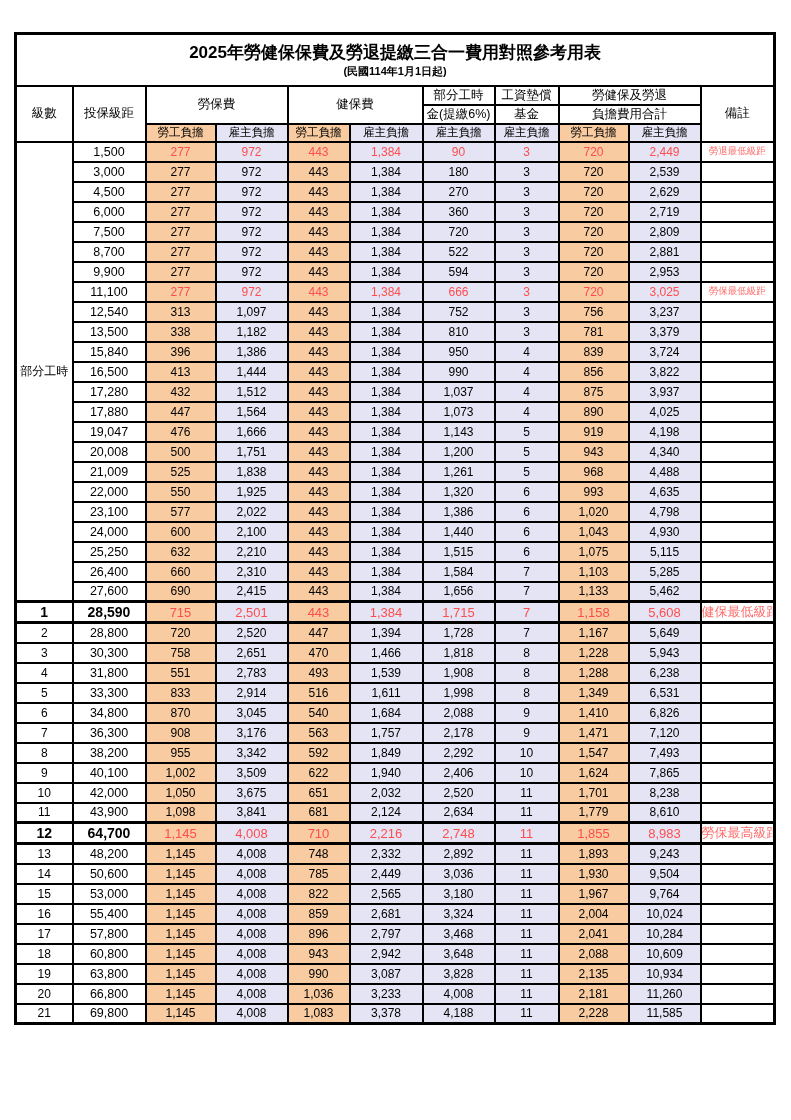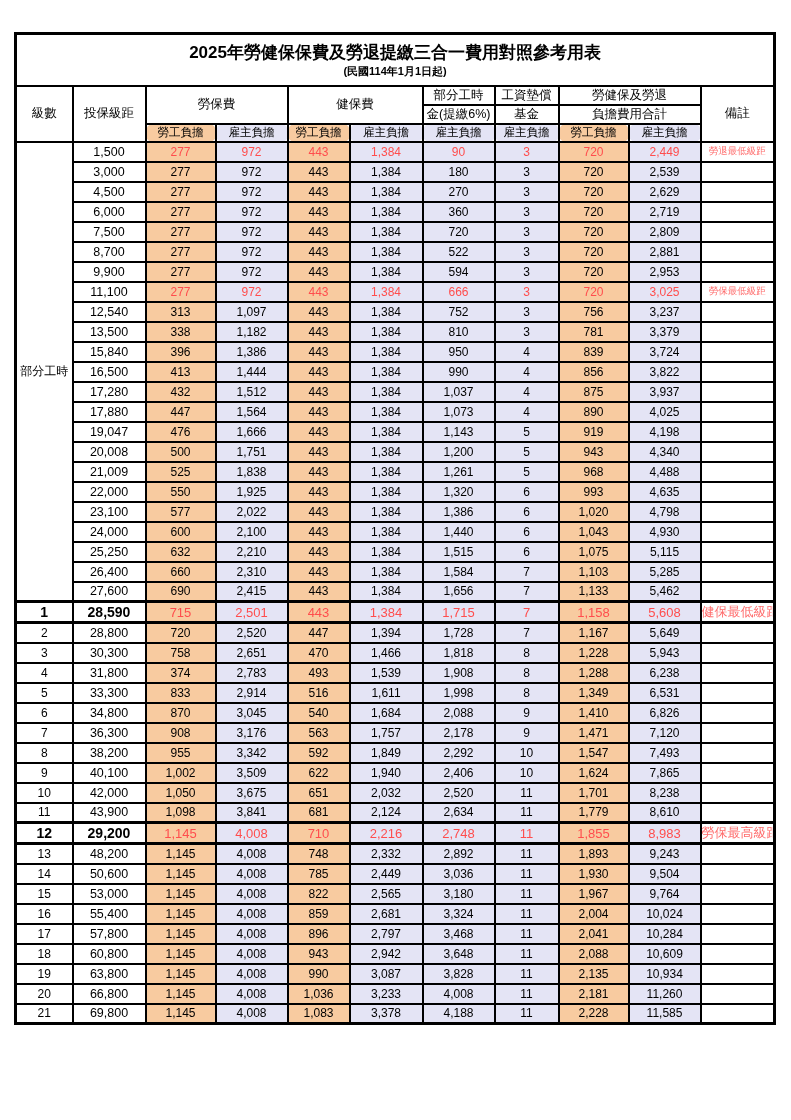--- a/index.html
+++ b/index.html
@@ -27,21 +27,21 @@
     overflow: hidden;
   }
 
   
   .title-cell { height: 52px; background: #fff; }
   .title-line1 { font-size: 17px; font-weight: bold; line-height: 1.35; }
   .title-line2 { font-size: 11px; font-weight: bold; line-height: 1.2; }
 
   
   .h  { font-size: 12.5px; font-weight: normal; height: 17px; background: #fff; }
-  .sub { font-size: 11.5px; font-weight: normal; height: 18px; border-radius: 7px; }
+  .sub { font-size: 11.5px; font-weight: normal; height: 18px; }
 
   
   .c-w { background: #F8CBA0; }   
   .c-e { background: #E4E4F5; }   
 
   
   tbody td { height: 20px; font-size: 12px; background: #fff; }
   tbody td.num.c-w { background: #F8CBA0; }
   tbody td.num.c-e { background: #E4E4F5; }
   .bracket-cell { font-size: 12.5px; }
@@ -419,21 +419,21 @@
           <td class="num c-e">1,466</td>
           <td class="num c-e">1,818</td>
           <td class="num c-e">8</td>
           <td class="num c-w">1,228</td>
           <td class="num c-e">5,943</td>
           <td class="remark-cell"></td>
         </tr>
         <tr>
           <td class="level-cell">4</td>
           <td class="bracket-cell">31,800</td>
-          <td class="num c-w">374</td>
+          <td class="num c-w">551</td>
           <td class="num c-e">2,783</td>
           <td class="num c-w">493</td>
           <td class="num c-e">1,539</td>
           <td class="num c-e">1,908</td>
           <td class="num c-e">8</td>
           <td class="num c-w">1,288</td>
           <td class="num c-e">6,238</td>
           <td class="remark-cell"></td>
         </tr>
         <tr>
@@ -522,21 +522,21 @@
           <td class="num c-w">681</td>
           <td class="num c-e">2,124</td>
           <td class="num c-e">2,634</td>
           <td class="num c-e">11</td>
           <td class="num c-w">1,779</td>
           <td class="num c-e">8,610</td>
           <td class="remark-cell"></td>
         </tr>
         <tr class="hl">
           <td class="level-cell">12</td>
-          <td class="bracket-cell">29,200</td>
+          <td class="bracket-cell">64,700</td>
           <td class="num c-w red">1,145</td>
           <td class="num c-e red">4,008</td>
           <td class="num c-w red">710</td>
           <td class="num c-e red">2,216</td>
           <td class="num c-e red">2,748</td>
           <td class="num c-e red">11</td>
           <td class="num c-w red">1,855</td>
           <td class="num c-e red">8,983</td>
           <td class="remark-cell">勞保最高級距</td>
         </tr>

